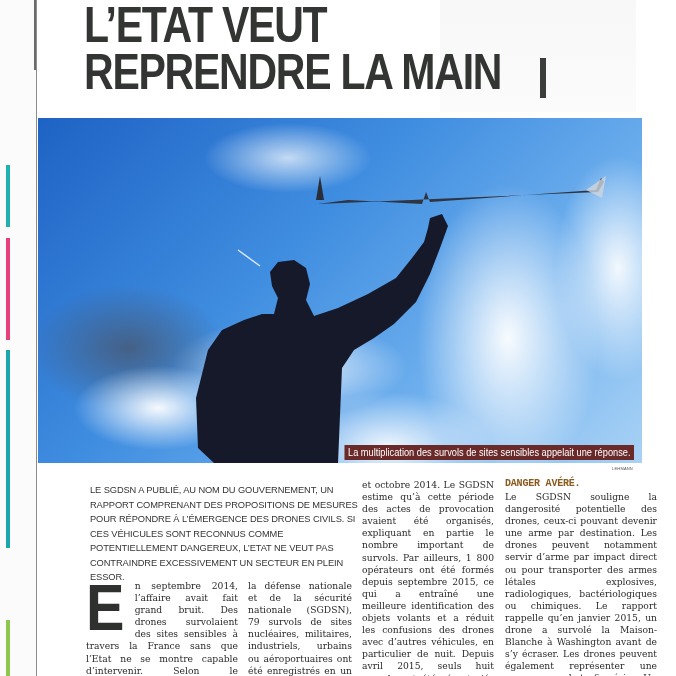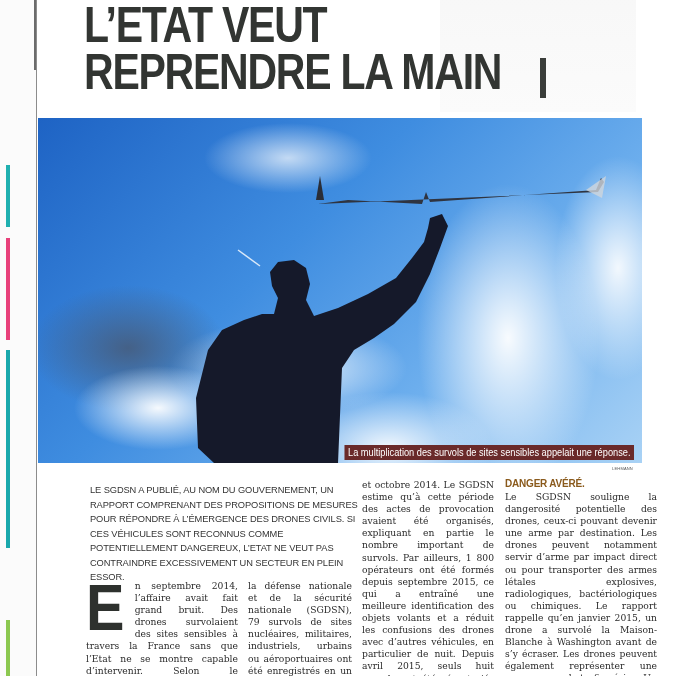--- a/index.html
+++ b/index.html
@@ -24,21 +24,21 @@
   .silhouette { position:absolute; left:0; top:0; }
   .caption { position:absolute; right:8px; bottom:3px; background:#6a2a2a; color:#ffffff; font-family:"Liberation Sans", sans-serif; font-size:10.5px; line-height:13px; padding:1px 4px; transform:scaleX(0.88); transform-origin:right bottom; white-space:nowrap; }
   .credit { position:absolute; left:612px; top:466px; font-family:"Liberation Sans", sans-serif; font-size:4px; color:#555; letter-spacing:.2px; }
   .lede { position:absolute; left:86px; top:479px; width:268px; margin:4px; font-family:"Liberation Sans", sans-serif; font-size:9.3px; line-height:14.5px; color:#333; letter-spacing:-0.1px; }
   .col { position:absolute; font-size:9.2px; line-height:12.1px; color:#2a2a2a; text-align:justify; margin:0; }
   .col1 { left:86px; top:580px; width:152px; }
   .col2 { left:248px; top:580px; width:104px; }
   .col3 { left:362px; top:479px; width:132px; }
   .col4 { left:505px; top:491px; width:152px; }
   .dropcap { float:left; font-family:"Liberation Sans", sans-serif; font-weight:bold; font-size:64px; line-height:52px; height:50px; color:#2e312e; margin:2px 6px 0 0; transform:scaleX(0.9); transform-origin:left top; }
-  .subhead { position:absolute; left:505px; top:478px; font-family:Liberation Sans, sans-serif; font-weight:bold; font-size:10px; color:#8a5a1c; letter-spacing:-0.2px;text-align:right; }
+  .subhead { position:absolute; left:505px; top:478px; font-family:Liberation Mono, monospace; font-weight:bold; font-size:10px; color:#8a5a1c; letter-spacing:-0.2px;text-align:right; }
 </style>
 </head>
 <body>
 
 <div class="page-edge"></div>
 <div class="tab" style="top:165px;height:62px;background:#20b0b0;"></div>
 <div class="tab" style="top:238px;height:102px;background:#e8407a;"></div>
 <div class="tab" style="top:350px;height:198px;background:#1aa8ac;"></div>
 <div class="tab" style="top:620px;height:56px;background:#8cc850;"></div>
 <div class="spine-dark"></div>

